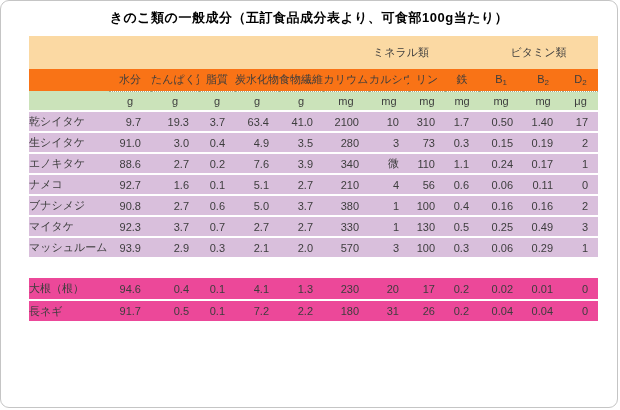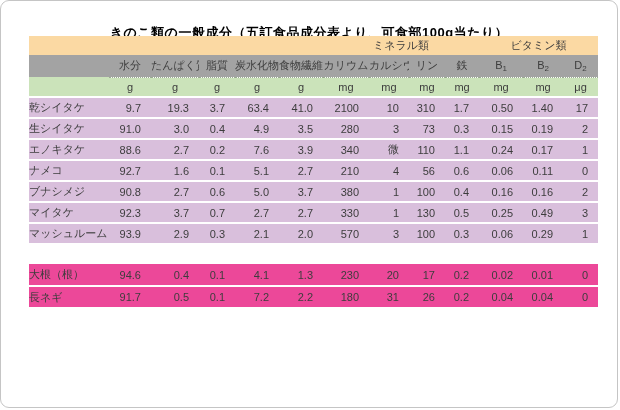--- a/index.html
+++ b/index.html
@@ -11,45 +11,45 @@
   }
   .frame {
     position:relative;
     width:618px; height:408px;
     border:1px solid #c5c5c5;
     border-radius:9px;
     background:#fff;
     overflow:hidden;
   }
   .page-title {
-    margin-top:23px;
+    margin-top:8px;
     text-align:center;
     font-size:13px;
     font-weight:bold;
     color:#000;
     letter-spacing:0.5px;
   }
   .table-wrap { position:absolute; left:28px; top:35px; }
   table {
     border-collapse:collapse;
     table-layout:fixed;
     width:569px;
     font-size:11px;
   }
   th, td { font-weight:normal; overflow:hidden; white-space:nowrap; }
   
   .group-row th {
     background:#fbd9a3;
-    height:19px;
+    height:33px;
     text-align:center;
     color:#3d3d3d;
   }
   
   .name-row th {
-    background:#a3a3a3;
+    background:#f97316;
     height:22px;
     text-align:center;
     vertical-align:middle;
     border-bottom:1px dotted #9aab92;
   }
   .name-row th.corner { border-bottom:1px solid #cbe3ba; }
   .unit-row th {
     background:#cbe3ba;
     height:20px;
     text-align:center;

